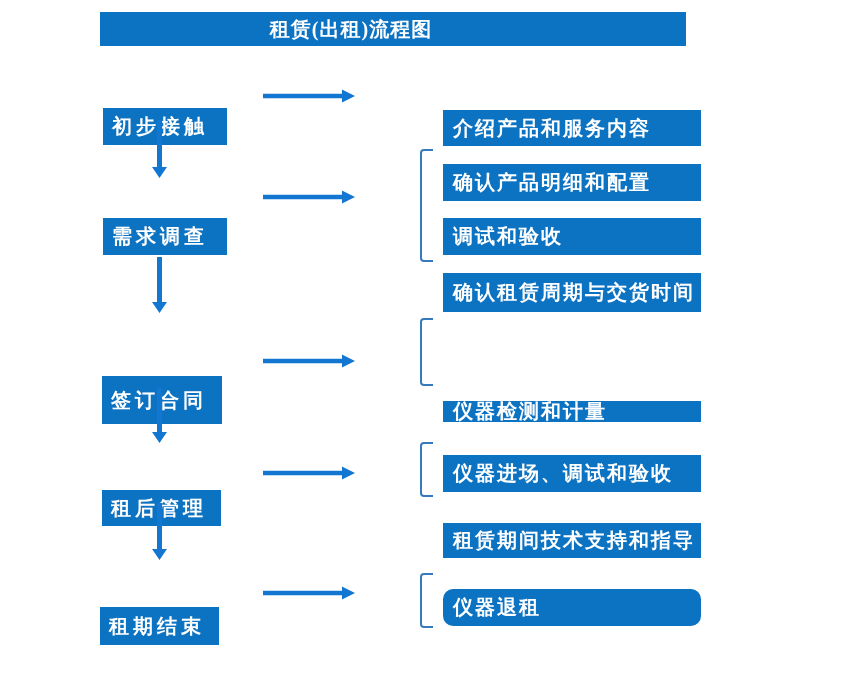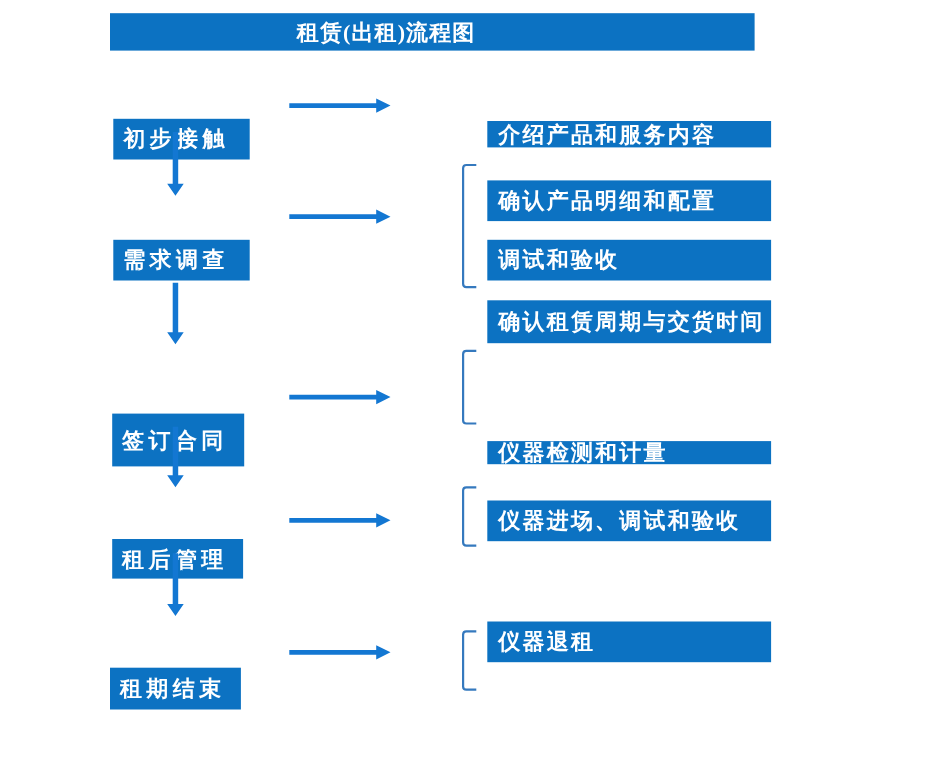--- a/index.html
+++ b/index.html
@@ -81,27 +81,28 @@
   <div class="title-bar">
     <span class="title-text">租赁(出租)流程图</span>
   </div>
 
   <div class="box step" style="left:103px; top:76px;  width:115px; height:37px;">初步接触</div>
   <div class="box step" style="left:103px; top:186px; width:115px; height:37px;">需求调查</div>
   <div class="box step" style="left:102px; top:344px; width:111px; height:48px;">签订合同</div>
   <div class="box step" style="left:102px; top:458px; width:110px; height:36px;">租后管理</div>
   <div class="box step" style="left:100px; top:575px; width:110px; height:38px;">租期结束</div>
 
-  <div class="box detail" style="top:78px;  height:24px;">介绍产品和服务内容</div>
+  <div class="box detail" style="top:78px;  height:36px;">介绍产品和服务内容</div>
   <div class="box detail" style="top:132px; height:37px;">确认产品明细和配置</div>
   <div class="box detail" style="top:186px; height:37px;">调试和验收</div>
   <div class="box detail" style="top:241px; height:39px;">确认租赁周期与交货时间</div>
   <div class="box detail" style="top:369px; height:21px;">仪器检测和计量</div>
   <div class="box detail" style="top:423px; height:37px;">仪器进场、调试和验收</div>
-  <div class="box detail" style="top:533px; height:37px;">仪器退租</div>
+  <div class="box detail" style="top:491px; height:35px;">租赁期间技术支持和指导</div>
+  <div class="box detail" style="top:557px; height:37px;border-radius:10px;">仪器退租</div>
 
   <svg class="overlay" width="844" height="688" viewBox="0 0 844 688">
 
     <polygon class="h-arrow" points="263,93.8 342,93.8 342,89.5 355,96 342,102.5 342,98.2 263,98.2"></polygon>
     <polygon class="h-arrow" points="263,194.8 342,194.8 342,190.5 355,197 342,203.5 342,199.2 263,199.2"></polygon>
     <polygon class="h-arrow" points="263,358.8 342,358.8 342,354.5 355,361 342,367.5 342,363.2 263,363.2"></polygon>
     <polygon class="h-arrow" points="263,470.8 342,470.8 342,466.5 355,473 342,479.5 342,475.2 263,475.2"></polygon>
     <polygon class="h-arrow" points="263,590.8 342,590.8 342,586.5 355,593 342,599.5 342,595.2 263,595.2"></polygon>
 
     <polygon class="v-arrow" points="157,120 162,120 162,167 167,167 159.5,178 152,167 157,167"></polygon>

